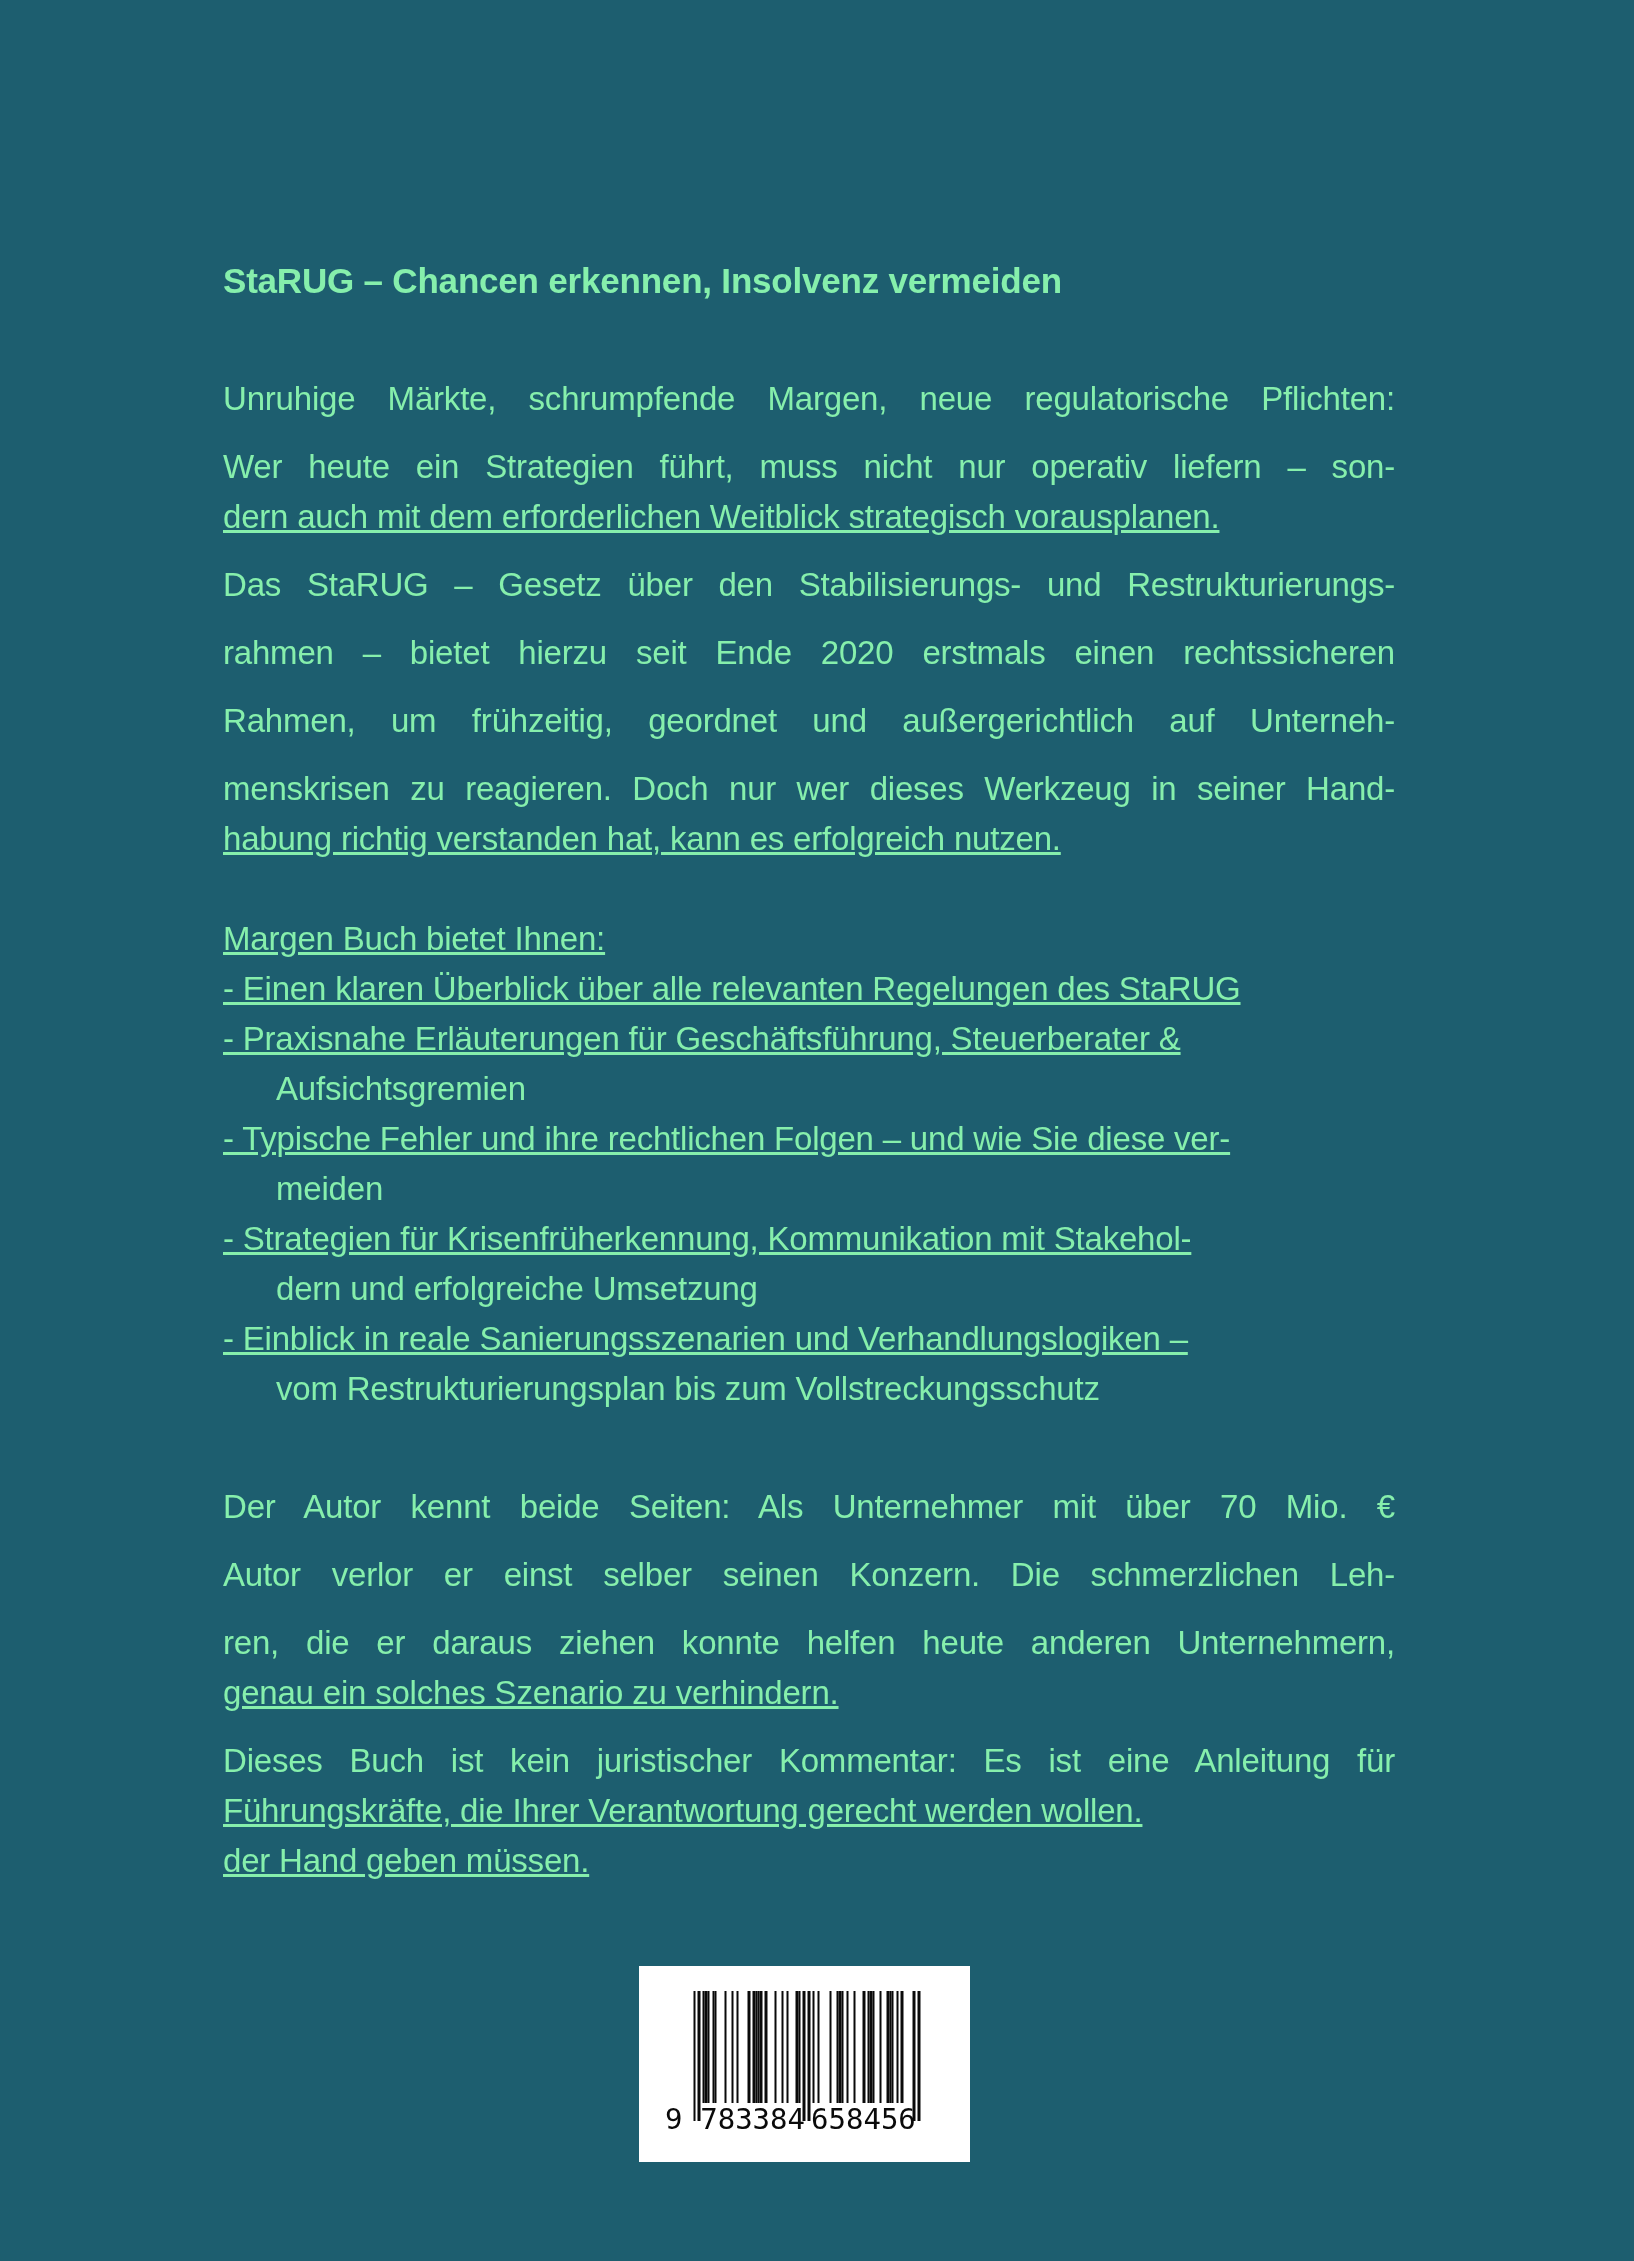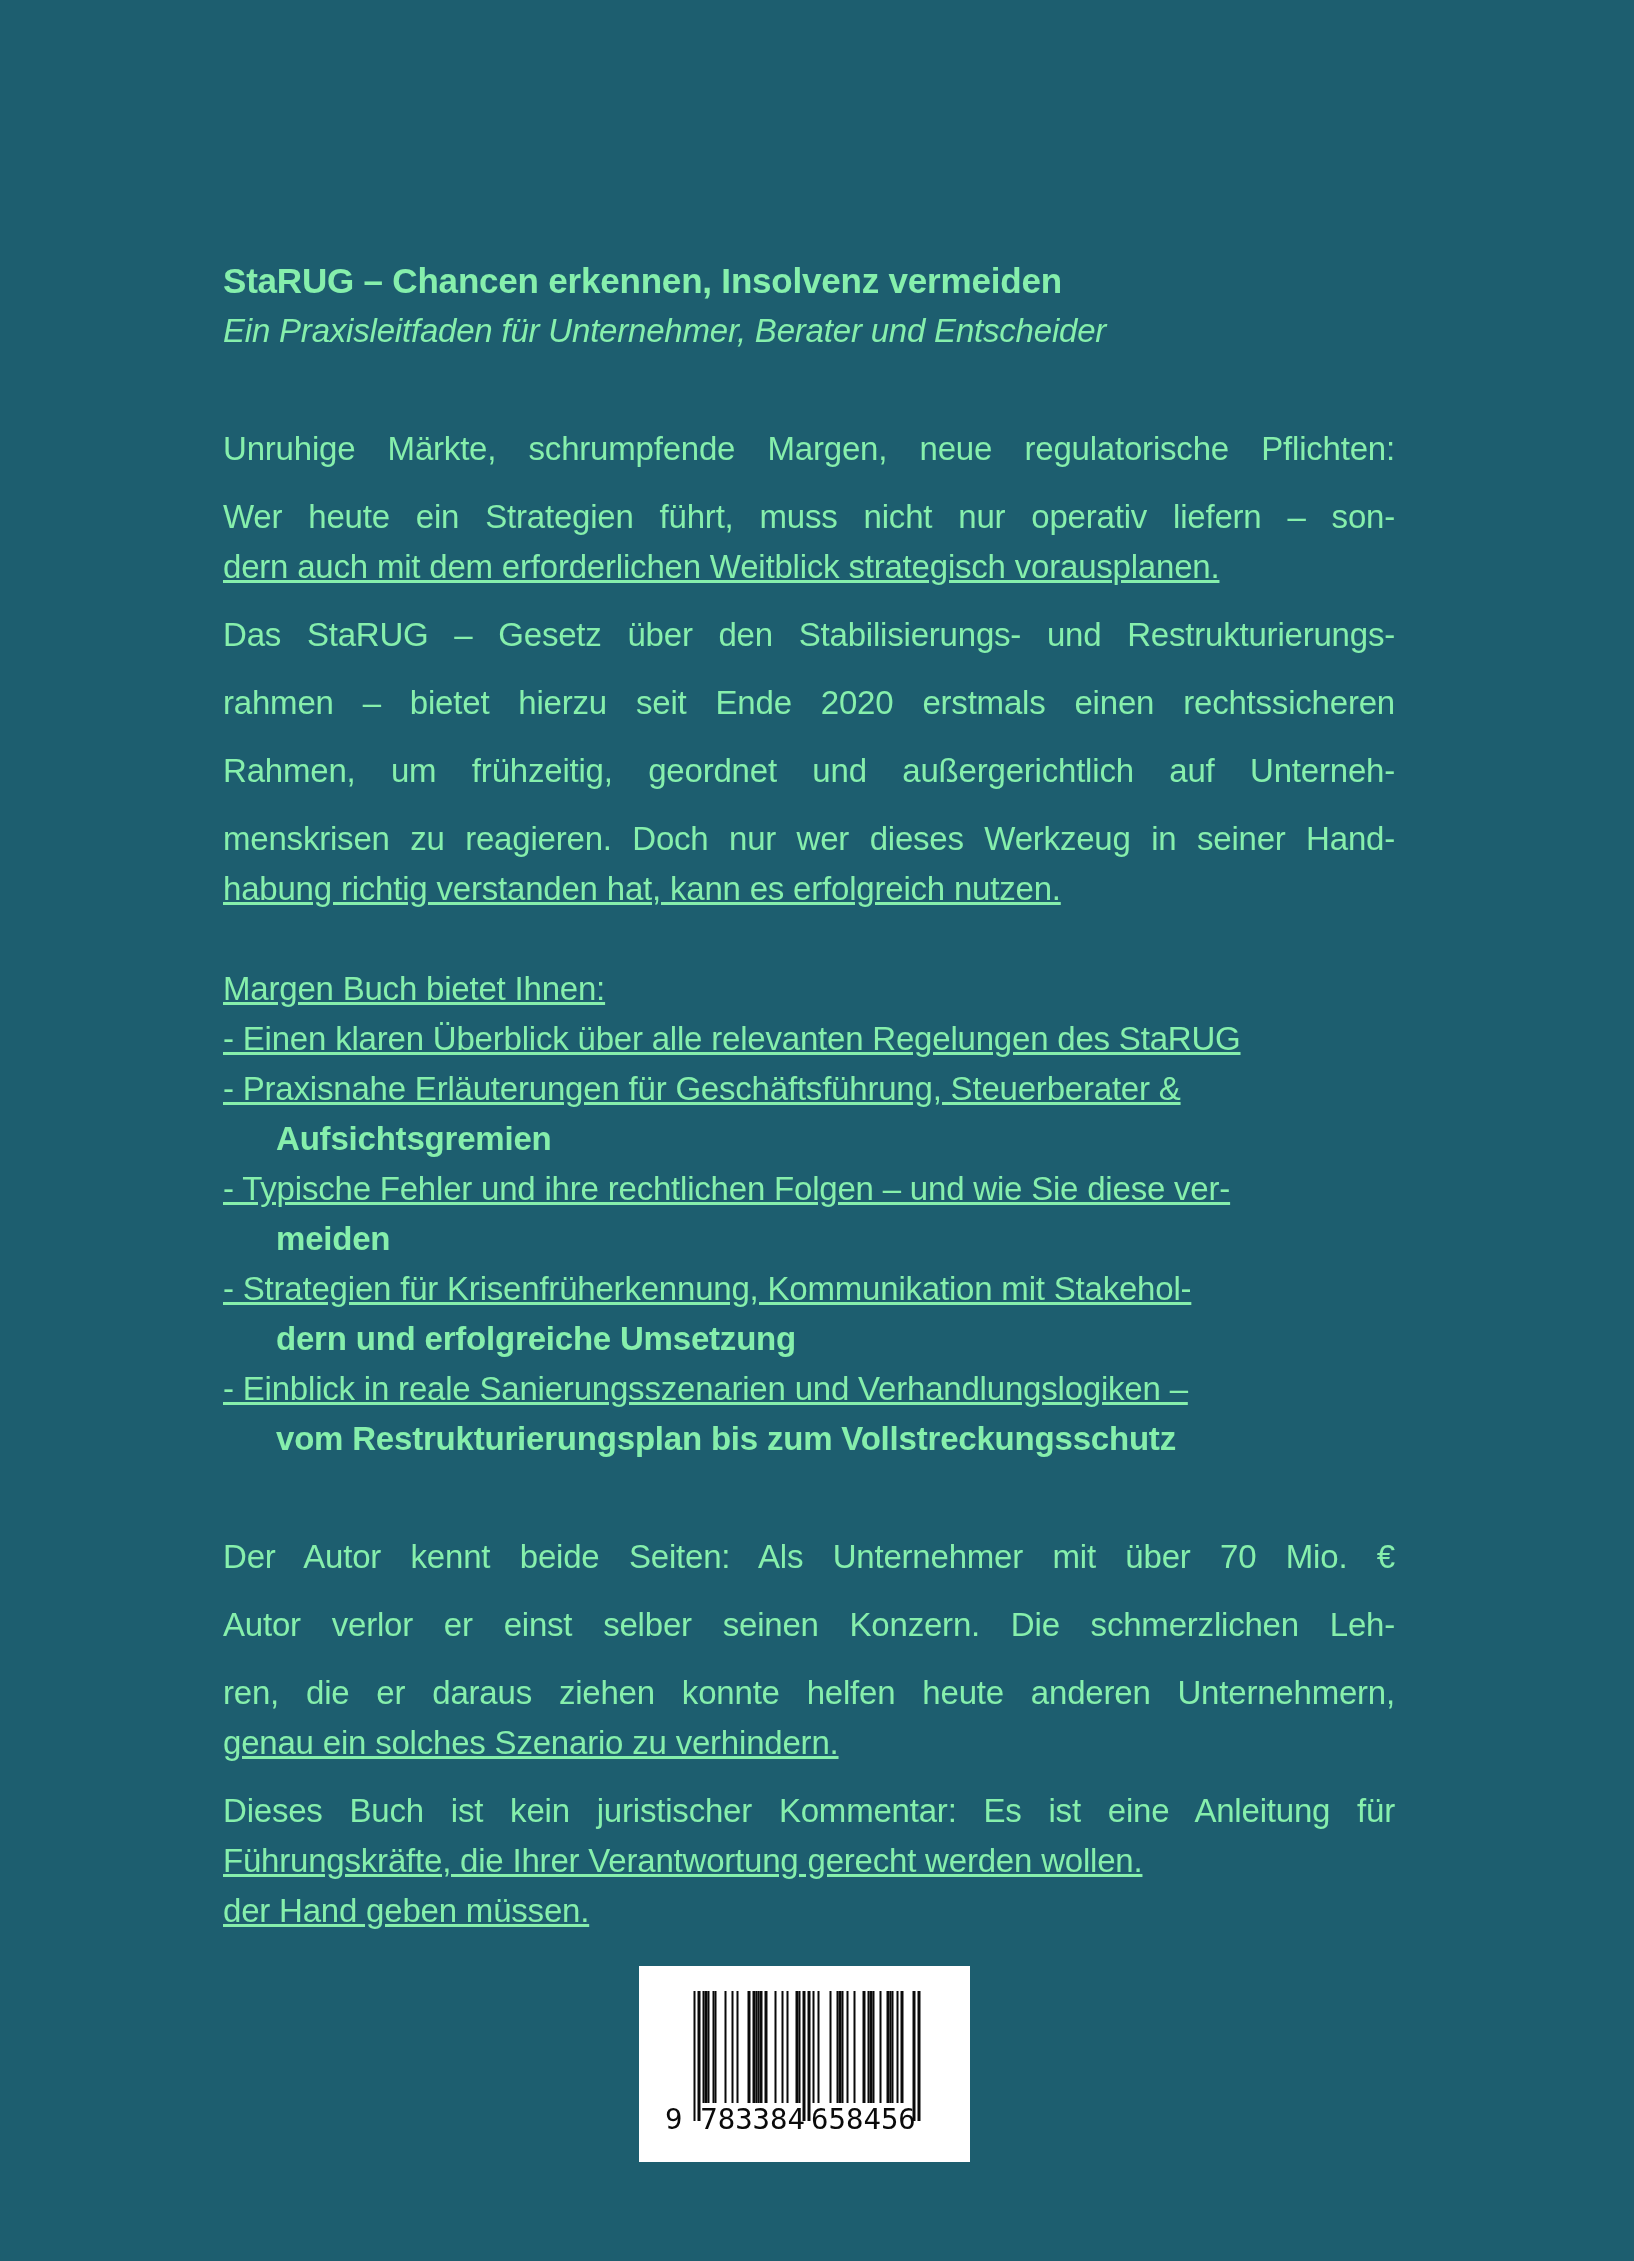--- a/index.html
+++ b/index.html
@@ -36,21 +36,21 @@
     font-style: italic;
     font-size: 33px;
   }
   .ln.blank { height: 50px; }
   .ln.j {
     text-align: justify;
     text-align-last: justify;
     margin-top: 18px;
   }
   .ln.l { text-align: left; text-decoration: underline; }
-  .ln.cont { padding-left: 53px; font-weight: bold; }
+  .ln.cont { padding-left: 53px; }
 
   .barcode-box {
     position: absolute;
     left: 639px;
     top: 1966px;
     width: 331px;
     height: 196px;
     background: #ffffff;
   }
   .barcode {
@@ -98,21 +98,20 @@
   .nums .grpL { left: 7.2px;  width: 98px; }
   .nums .grpR { left: 118px; width: 98px; }
 </style>
 </head>
 <body style="background: rgb(29, 94, 111);">
 
 <div class="cover">
 
   <div class="text-block">
       <div class="ln title">StaRUG – Chancen erkennen, Insolvenz vermeiden</div>
-      <div class="ln subtitle">Ein Praxisleitfaden für Unternehmer, Berater und Entscheider</div>
       <div class="ln blank"></div>
       <div class="ln j">Unruhige Märkte, schrumpfende Margen, neue regulatorische Pflichten:</div>
       <div class="ln j">Wer heute ein Strategien führt, muss nicht nur operativ liefern – son-</div>
       <div class="ln l">dern auch mit dem erforderlichen Weitblick strategisch vorausplanen.</div>
       <div class="ln j">Das StaRUG – Gesetz über den Stabilisierungs- und Restrukturierungs-</div>
       <div class="ln j">rahmen – bietet hierzu seit Ende 2020 erstmals einen rechtssicheren</div>
       <div class="ln j">Rahmen, um frühzeitig, geordnet und außergerichtlich auf Unterneh-</div>
       <div class="ln j">menskrisen zu reagieren. Doch nur wer dieses Werkzeug in seiner Hand-</div>
       <div class="ln l">habung richtig verstanden hat, kann es erfolgreich nutzen.</div>
       <div class="ln blank"></div>

